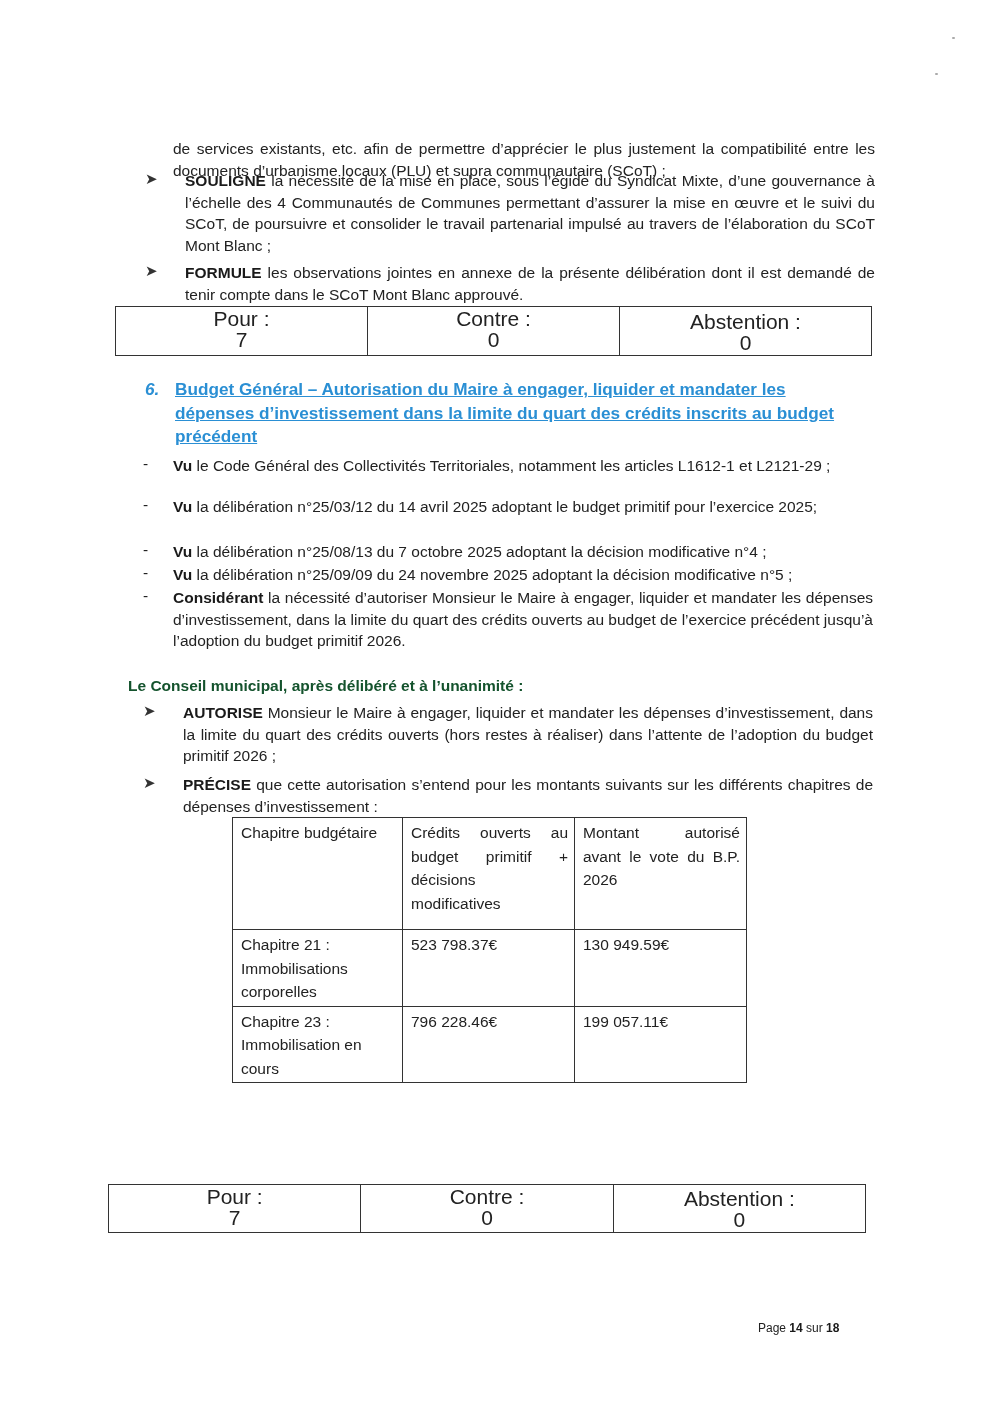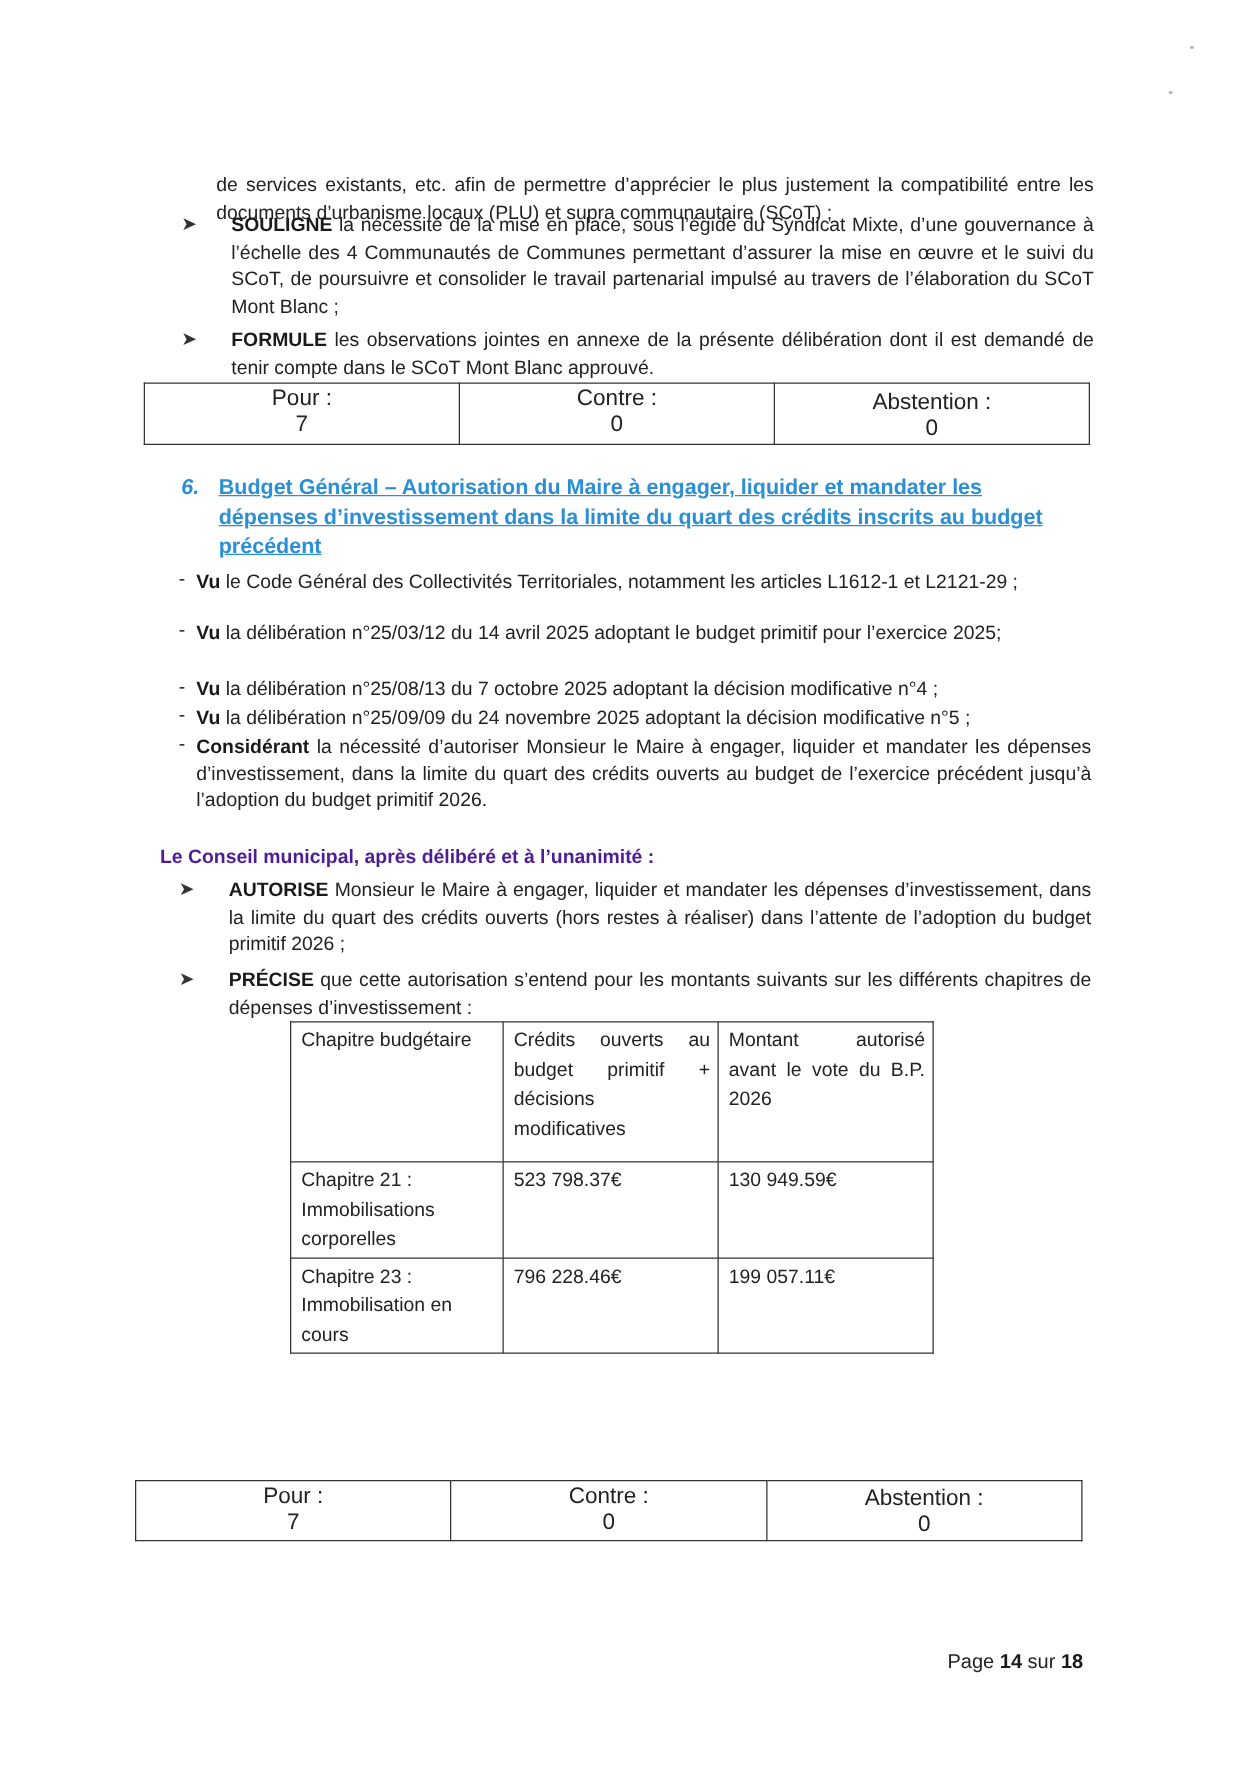--- a/index.html
+++ b/index.html
@@ -10,45 +10,45 @@
     }
     .page { position: absolute; left: 0; top: 0; width: 1000px; height: 1416px; }
     .block { position: absolute; }
     .para { line-height: 21.6px; text-align: justify; }
     .arrow-item { position: absolute; left: 145px; width: 730px; }
     .arrow-item .arrow { position: absolute; left: 0; top: 0; font-size: 15px; color: #333; }
     .arrow-item .text { margin-left: 40px; line-height: 21.6px; text-align: justify; }
     b { font-weight: bold; color: #1a1a1a; }
     .dash-item { position: absolute; left: 143px; width: 730px; }
     .dash-item .dash { position: absolute; left: 0; top: 0; }
-    .dash-item .text { margin-left: 14px; line-height: 21.6px; text-align: justify; }
+    .dash-item .text { margin-left: 30px; line-height: 21.6px; text-align: justify; }
 
     table.vote {
       position: absolute; border-collapse: collapse; table-layout: fixed;
     }
     table.vote td {
       border: 1.3px solid #333; text-align: center; vertical-align: top;
-      line-height: 21px; padding: 1px 4px 2px; font-size: 18px;
+      line-height: 21px; padding: 1px 4px 2px; font-size: 21px;
     }
     .heading {
       position: absolute; left: 145px; width: 720px; color: #2a8fd4;
       font-weight: bold; font-size: 17.2px; line-height: 23.5px;
     }
     .heading .num { position: absolute; left: 0; top: 0; font-style: italic; }
     .heading .title { margin-left: 30px; text-decoration: underline; }
     table.budget {
       position: absolute; left: 232px; top: 817px; width: 514px;
       border-collapse: collapse; table-layout: fixed;
     }
     table.budget td {
       border: 1.3px solid #333; vertical-align: top; padding: 3px 6px 2px 8px;
       line-height: 23.5px; font-size: 15.5px; color: #222;
     }
     .justify { text-align: justify; text-align-last: left; }
-    .footer { position: absolute; left: 758px; top: 1321px; font-size: 16px; }
+    .footer { position: absolute; left: 758px; top: 1321px; font-size: 12px; }
     .speck { position: absolute; width: 3px; height: 2px; background: #aaa; border-radius: 1px; }
   </style>
 </head>
 <body>
 
 <div class="page">
 
   <span class="speck" style="left:952px; top:37px;"></span>
   <span class="speck" style="left:935px; top:73px;"></span>
 
@@ -108,21 +108,21 @@
   </div>
   <div class="dash-item" style="top:564px;">
     <span class="dash">-</span>
     <div class="text"><b>Vu</b><span> la délibération n°25/09/09 du 24 novembre 2025 adoptant la décision modificative n°5 ;</span></div>
   </div>
   <div class="dash-item" style="top:587px;">
     <span class="dash">-</span>
     <div class="text"><b>Considérant</b><span> la nécessité d’autoriser Monsieur le Maire à engager, liquider et mandater les dépenses d’investissement, dans la limite du quart des crédits ouverts au budget de l’exercice précédent jusqu’à l’adoption du budget primitif 2026.</span></div>
   </div>
 
-  <div class="block" style="left:128px; top:677px; font-weight:bold; color:#4c1d95;">Le Conseil municipal, après délibéré et à l’unanimité :</div>
+  <div class="block" style="left:128px; top:677px; font-weight:bold; color:#14532d;">Le Conseil municipal, après délibéré et à l’unanimité :</div>
 
   <div class="arrow-item" style="top:702px; left:143px;">
     <span class="arrow">➤</span>
     <div class="text"><b>AUTORISE</b><span> Monsieur le Maire à engager, liquider et mandater les dépenses d’investissement, dans la limite du quart des crédits ouverts (hors restes à réaliser) dans l’attente de l’adoption du budget primitif 2026 ;</span></div>
   </div>
 
   <div class="arrow-item" style="top:774px; left:143px;">
     <span class="arrow">➤</span>
     <div class="text"><b>PRÉCISE</b><span> que cette autorisation s’entend pour les montants suivants sur les différents chapitres de dépenses d’investissement :</span></div>
   </div>

